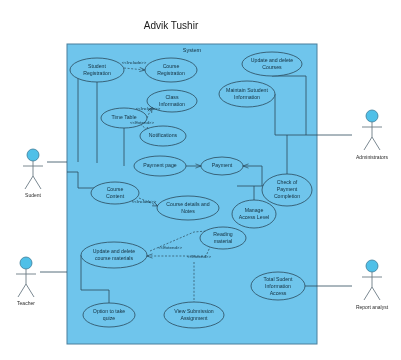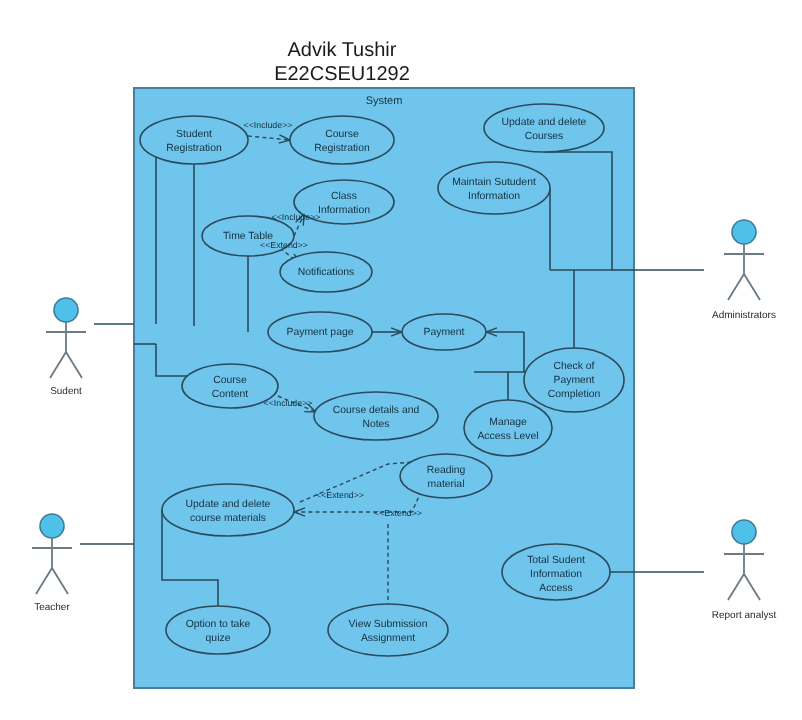--- a/index.html
+++ b/index.html
@@ -87,21 +87,20 @@
     font-size: 5px;
     fill: #2a2a2a;
     text-anchor: middle;
   }
 </style>
 </head>
 <body>
 
 <div id="title-block">
   <div>Advik Tushir</div>
-  <div>E22CSEU1292</div>
 </div>
 
 <svg id="diagram" width="401" height="360" viewBox="0 0 401 360">
   <defs>
     <marker id="openarrow" markerWidth="7" markerHeight="7" refX="6" refY="2.6" orient="auto" markerUnits="userSpaceOnUse">
       <path d="M0.5,0.5 L6,2.6 L0.5,4.7" fill="none" stroke="#2b4a5c" stroke-width="0.7"></path>
     </marker>
     <marker id="openarrowrev" markerWidth="7" markerHeight="7" refX="1" refY="2.6" orient="auto" markerUnits="userSpaceOnUse">
       <path d="M6.5,0.5 L1,2.6 L6.5,4.7" fill="none" stroke="#2b4a5c" stroke-width="0.7"></path>
     </marker>

